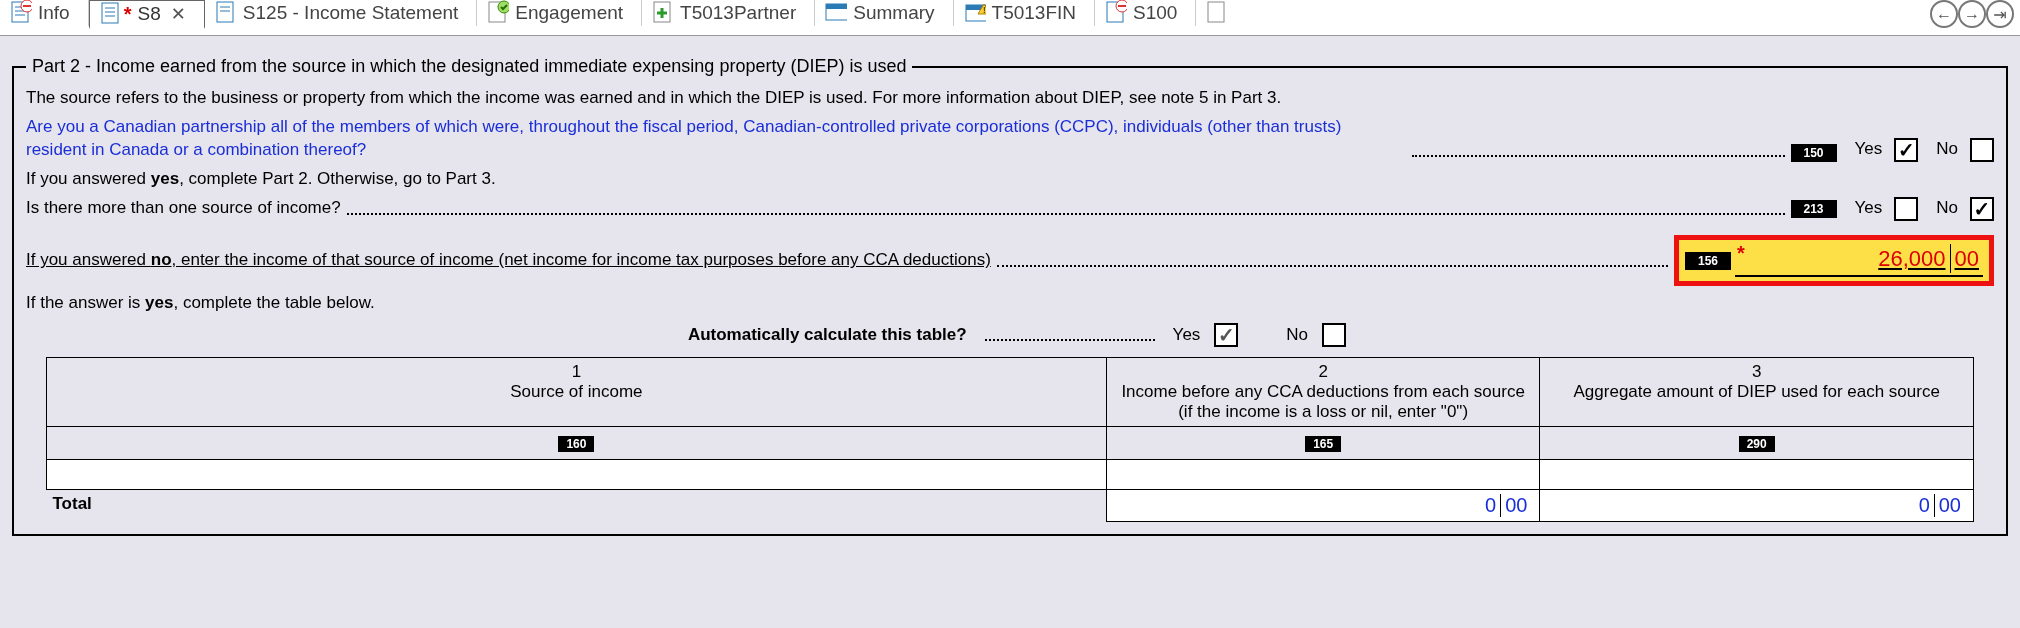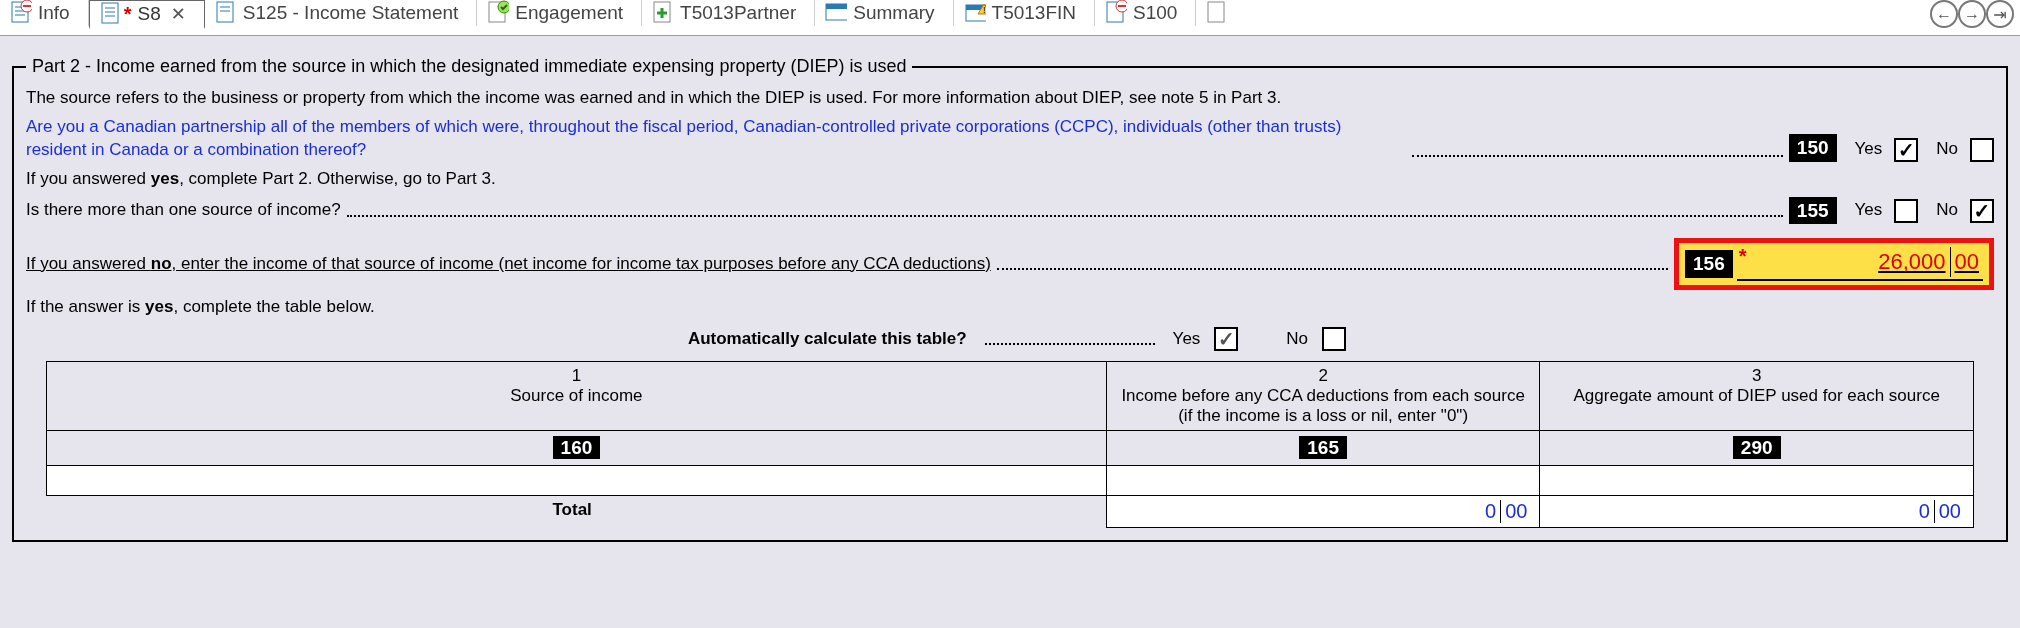--- a/index.html
+++ b/index.html
@@ -75,21 +75,21 @@
   .line .text { flex: 0 0 auto; }
   .q-blue { color:#1a2ed8; }
   .dots {
     flex:1 1 auto;
     border-bottom: 2px dotted #000;
     margin: 0 6px 5px 6px;
     height: 1em;
   }
   .codebox {
     background:#000; color:#fff; font-weight:bold;
-    padding:1px 8px; font-size:19px; min-width:46px; text-align:center;
+    padding:1px 8px; font-size:12px; min-width:46px; text-align:center;
   }
   .yn { display:flex; align-items:center; gap:10px; margin-left:10px;}
   .yn .lbl { margin:0 2px 0 8px; }
   .chk {
     width:24px; height:24px; border:2px solid #000; display:inline-flex;
     align-items:center; justify-content:center; background:#fff;
   }
   .chk.on::after { content:"✓"; font-size:20px; font-weight:bold; line-height:1; }
   .chk.grey.on::after { color:#555; }
   .amount-box {
@@ -121,21 +121,21 @@
   table.diep th, table.diep td {
     border:1px solid #000;
     padding:4px 6px;
     font-size:17px;
     text-align:center;
     vertical-align:top;
   }
   table.diep th { font-weight:normal; background:#e6e4ec;}
   table.diep .codecell { padding-top:6px; padding-bottom:6px;}
   table.diep td.input { background:#fff; height:30px;}
-  .totalrow td:first-child { border:none; text-align:center; font-weight:bold; padding-right:14px;}
+  .totalrow td:first-child { border:none; text-align:left; font-weight:bold; padding-right:14px;}
   .num-disp { display:flex; justify-content:flex-end; align-items:baseline; color:#1a2ed8; font-size:20px; padding-right:6px;}
   .num-disp .c { border-left:1px solid #000; padding-left:4px; margin-left:4px;}
   .subhead-num { display:block; }
 </style>
 </head>
 <body>
 
 <div class="tabbar">
   <div class="tab">
     <span class="tabicon">
@@ -266,21 +266,21 @@
     </span>
   </div>
 
   <div class="line">
     <span class="text">If you answered <b>yes</b>, complete Part 2. Otherwise, go to Part 3.</span>
   </div>
 
   <div class="line">
     <span class="text">Is there more than one source of income?</span>
     <span class="dots"></span>
-    <span class="codebox">155</span>
+    <span class="codebox">213</span>
     <span class="yn">
       <span class="lbl">Yes</span>
       <span class="chk"></span>
       <span class="lbl">No</span>
       <span class="chk on"></span>
     </span>
   </div>
 
   <div class="line" style="margin-top:14px;text-decoration:underline;">
     <span class="text">If you answered <b>no</b>, enter the income of that source of income (net income for income tax purposes before any CCA deductions)</span>

